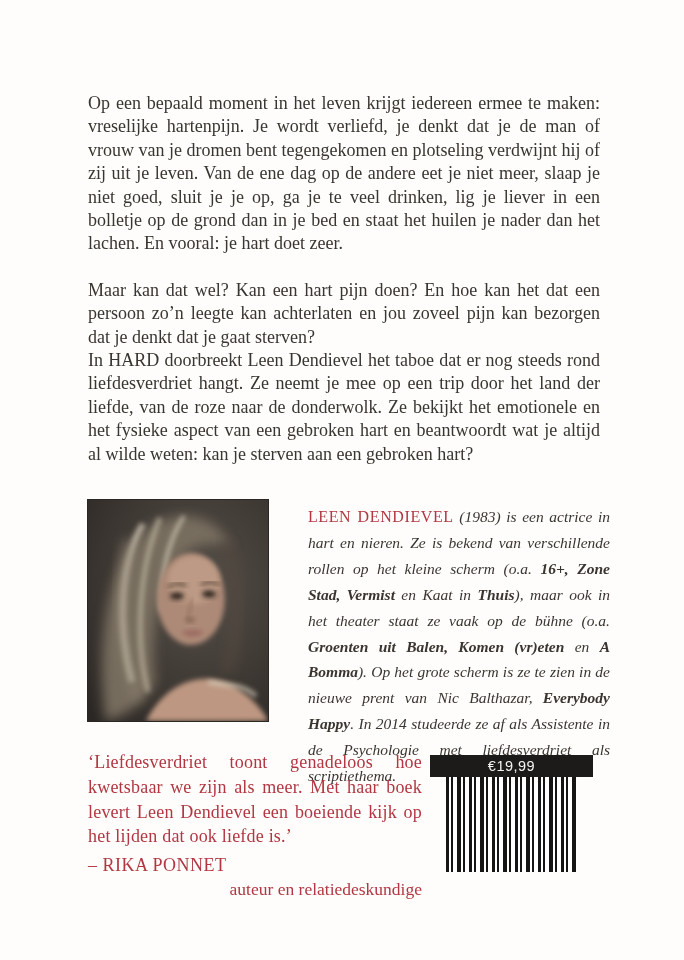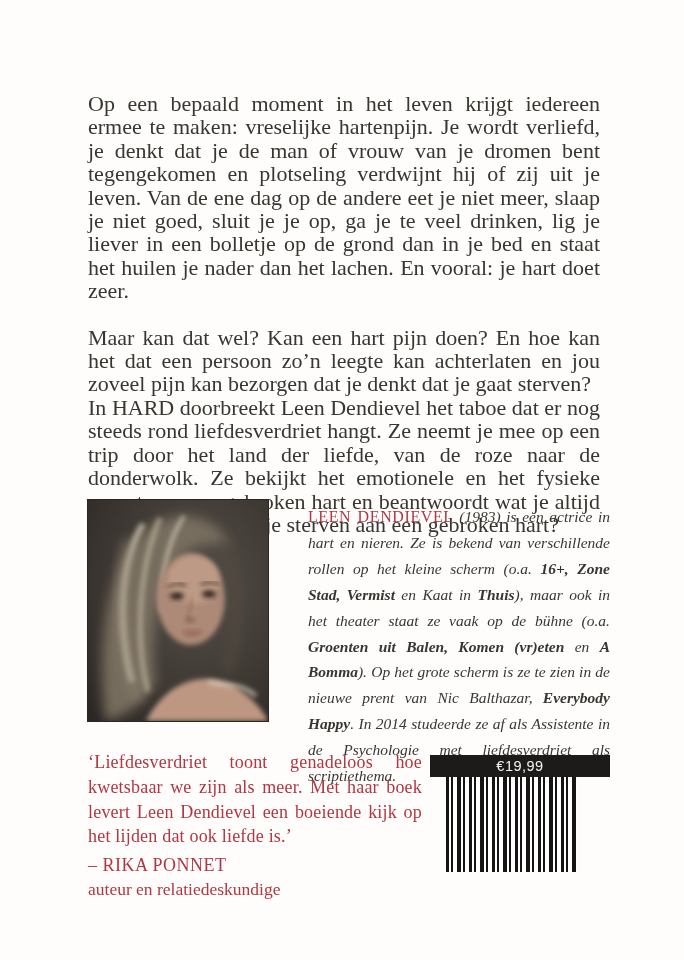--- a/index.html
+++ b/index.html
@@ -13,21 +13,21 @@
     position: relative;
     width: 684px; height: 960px;
     background: #fefdfc;
   }
 
   
   .synopsis {
     position: absolute;
     left: 88px; top: 92px; width: 512px;
     color: #393530;
-    font-size: 22px;
+    font-size: 18px;
     line-height: 23.4px;
     text-align: justify;
   }
   .synopsis p { margin: 0; }
   .synopsis p.para-2 { margin-top: 23px; }
 
   
   .author-photo {
     position: absolute;
     left: 88px; top: 500px;
@@ -73,28 +73,29 @@
   .attr-name {
     margin: 4px 0 0 0;
     font-size: 18px;
     line-height: 24px;
     letter-spacing: 0.5px;
   }
   .attr-role {
     margin: 0;
     font-size: 17.5px;
     line-height: 24px;
+    text-align: right;
   }
 
   .barcode {
     position: absolute;
     left: 430px; top: 755px; width: 163px;
   }
   .price-band {
-    width: 180px; height: 22px;
+    width: 163px; height: 22px;
     background: #1c1b1a;
     display: flex; align-items: center; justify-content: center;
   }
   .price-band span {
     color: #f5f4f2;
     font-family: "Liberation Sans", sans-serif;
     font-size: 14.5px;
     letter-spacing: 0.5px;
   }
   .bars {

